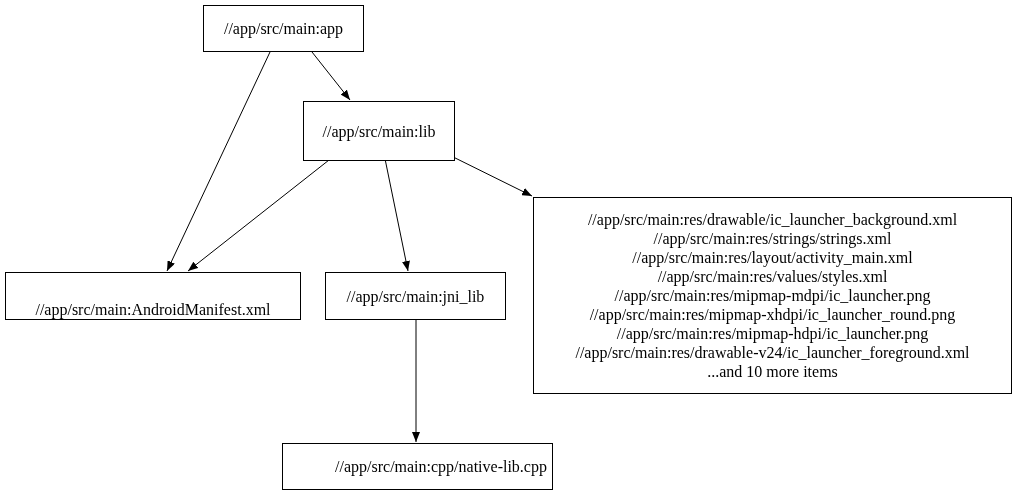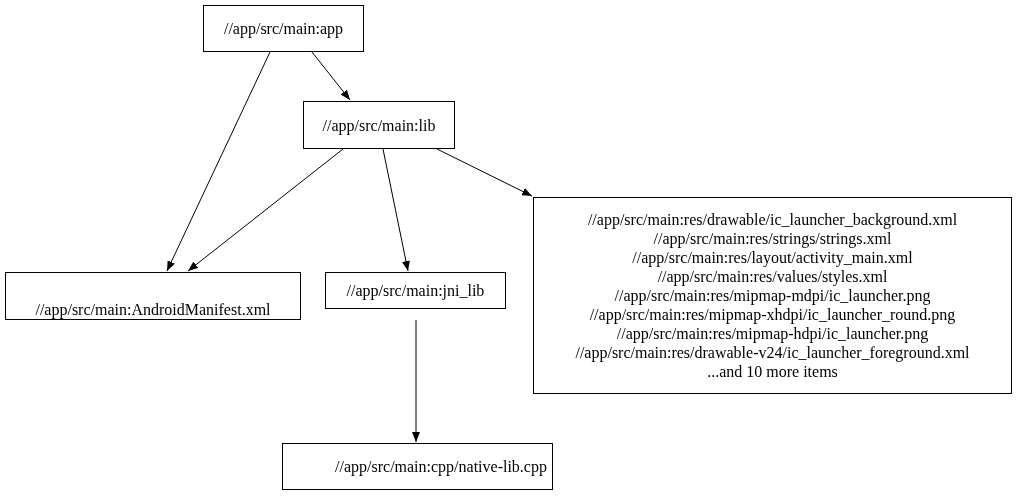--- a/index.html
+++ b/index.html
@@ -34,23 +34,23 @@
     background: #ffffff;
     display: flex;
     align-items: center;
     justify-content: center;
     text-align: center;
     font-size: 16px;
     line-height: 19px;
     white-space: nowrap;
   }
   .node-app            { left: 203px; top: 5px;   width: 161px; height: 47px; }
-  .node-lib            { left: 303px; top: 101px; width: 152px; height: 48px; justify-content: center; }
+  .node-lib            { left: 303px; top: 101px; width: 152px; height: 60px; justify-content: center; }
   .node-manifest       { left: 5px;   top: 272px; width: 296px; height: 48px; align-items: flex-end; }
-  .node-jni            { left: 325px; top: 272px; width: 181px; height: 37px; }
+  .node-jni            { left: 325px; top: 272px; width: 181px; height: 48px; }
   .node-cpp            { left: 282px; top: 443px; width: 271px; height: 47px; padding-left: 47px; }
   .node-resources {
     left: 533px; top: 197px; width: 479px; height: 197px;
     flex-direction: column;
     justify-content: center;
     padding: 20px 6px;
   }
   .resource-line {
     display: block;
     line-height: 19px;

